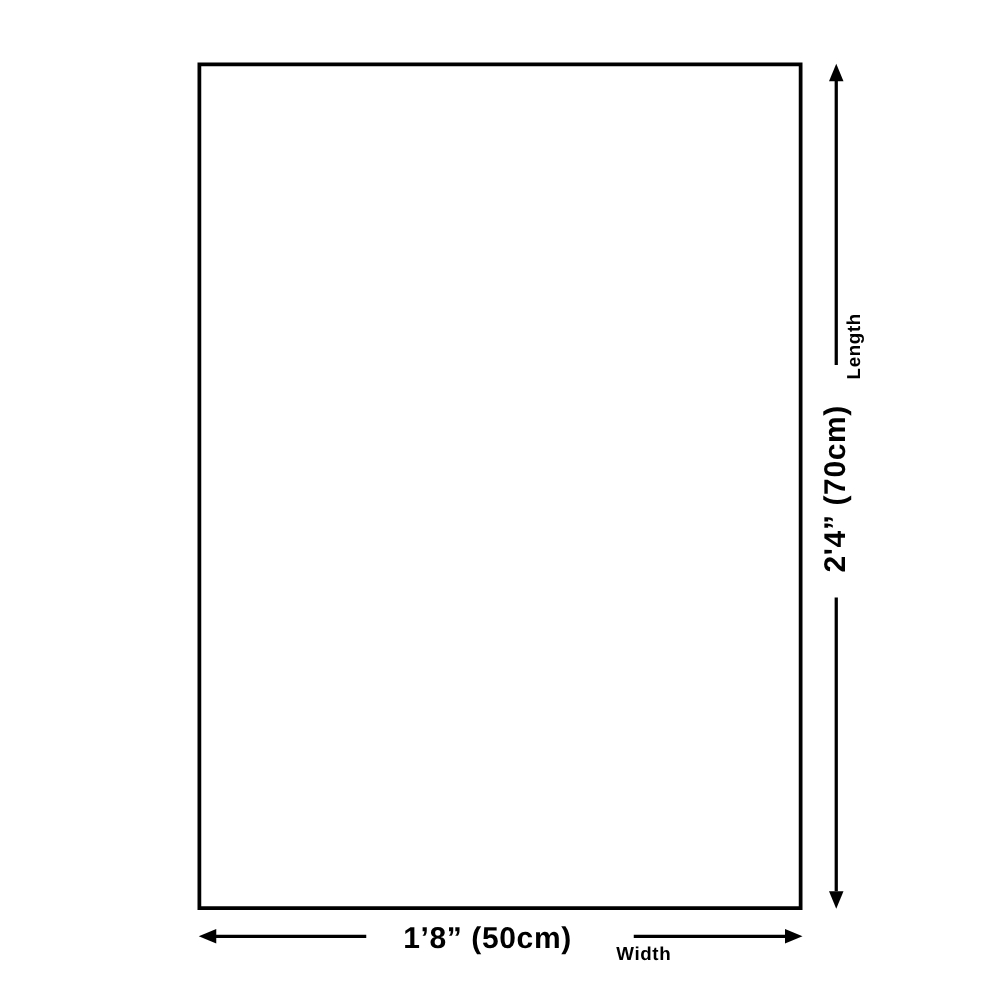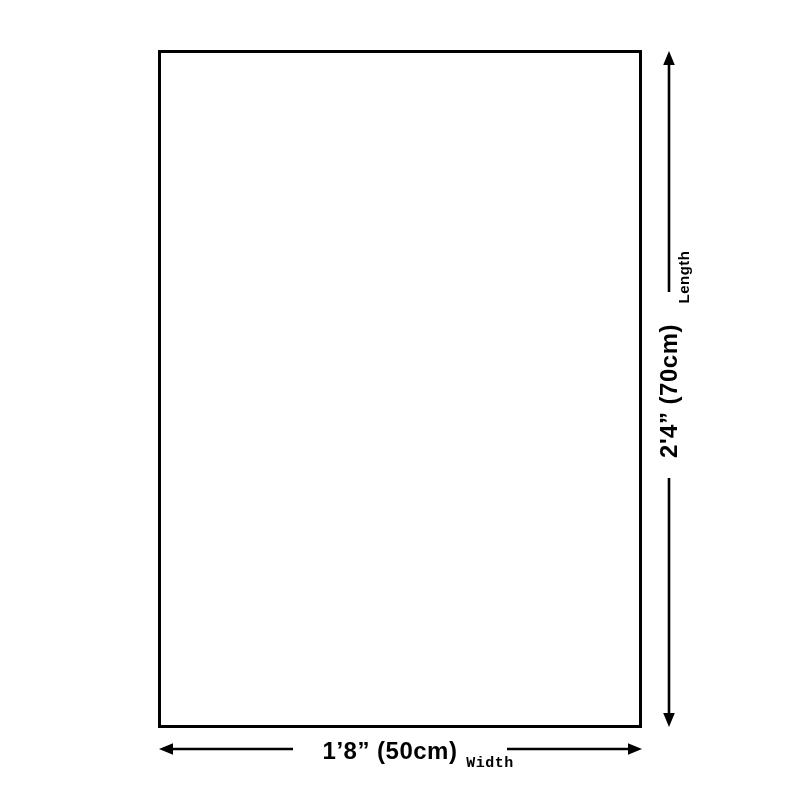--- a/index.html
+++ b/index.html
@@ -57,24 +57,23 @@
     text-align: center;
     white-space: nowrap;
     letter-spacing: 0.5px;
   }
   .width-value {
     left: 300px;
     top: 737px;
     width: 180px;
   }
   .width-axis {
-    left: 454px;
+    left: 479px;
     top: 755px;
     width: 72px;
-    font-family: Liberation Mono, monospace;
   }
   .length-value {
     left: 579px;
     top: 377px;
     width: 180px;
     height: 28px;
     transform: rotate(-90deg);
   }
   .length-axis {
     left: 648px;

